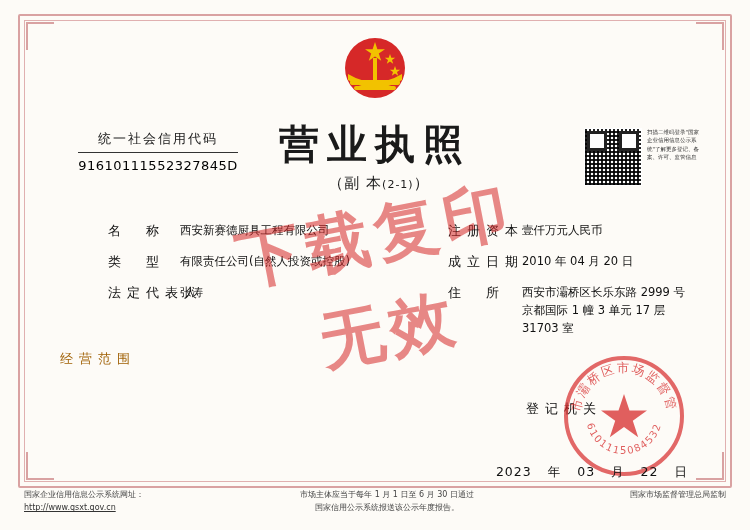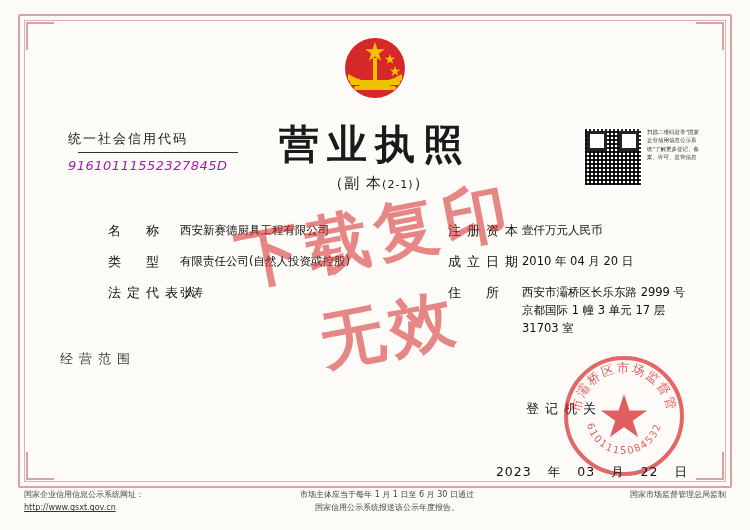--- a/index.html
+++ b/index.html
@@ -86,38 +86,38 @@
   }
   .sub-title .paren { font-size: 15px; }
   .sub-title .small { font-size: 11px; }
 
   
   .code-block {
     position: absolute;
     left: 68px;
     top: 130px;
     width: 180px;
+    text-align: center;
   }
   .code-label {
     font-size: 13px;
     letter-spacing: 2px;
     color: #1a1a1a;
   }
   .code-rule {
     margin: 4px auto 5px auto;
     width: 160px;
     height: 1px;
     background: #333;
   }
   .code-value {
     font-size: 13px;
     letter-spacing: 0.5px;
-    color: #a21caf;
+    color: #000000;
     font-family: "DejaVu Sans", "Liberation Sans", sans-serif;
-    font-style: italic;
   }
 
   
   .qr-block {
     position: absolute;
     right: 48px;
     top: 128px;
     width: 118px;
     display: flex;
     gap: 5px;
@@ -179,21 +179,21 @@
     flex: 1;
   }
   .fvalue.nowrap { white-space: nowrap; }
 
   .scope-row { display: flex; margin-top: 2px; }
   .scope-label {
     width: 72px;
     flex: 0 0 auto;
     font-size: 13px;
     letter-spacing: 6px;
-    color: #404040;
+    color: #a16207;
     white-space: nowrap;
   }
   .scope-text {
     flex: 1;
     font-size: 11px;
     line-height: 1.62;
     color: #111;
     max-width: 350px;
   }
 

